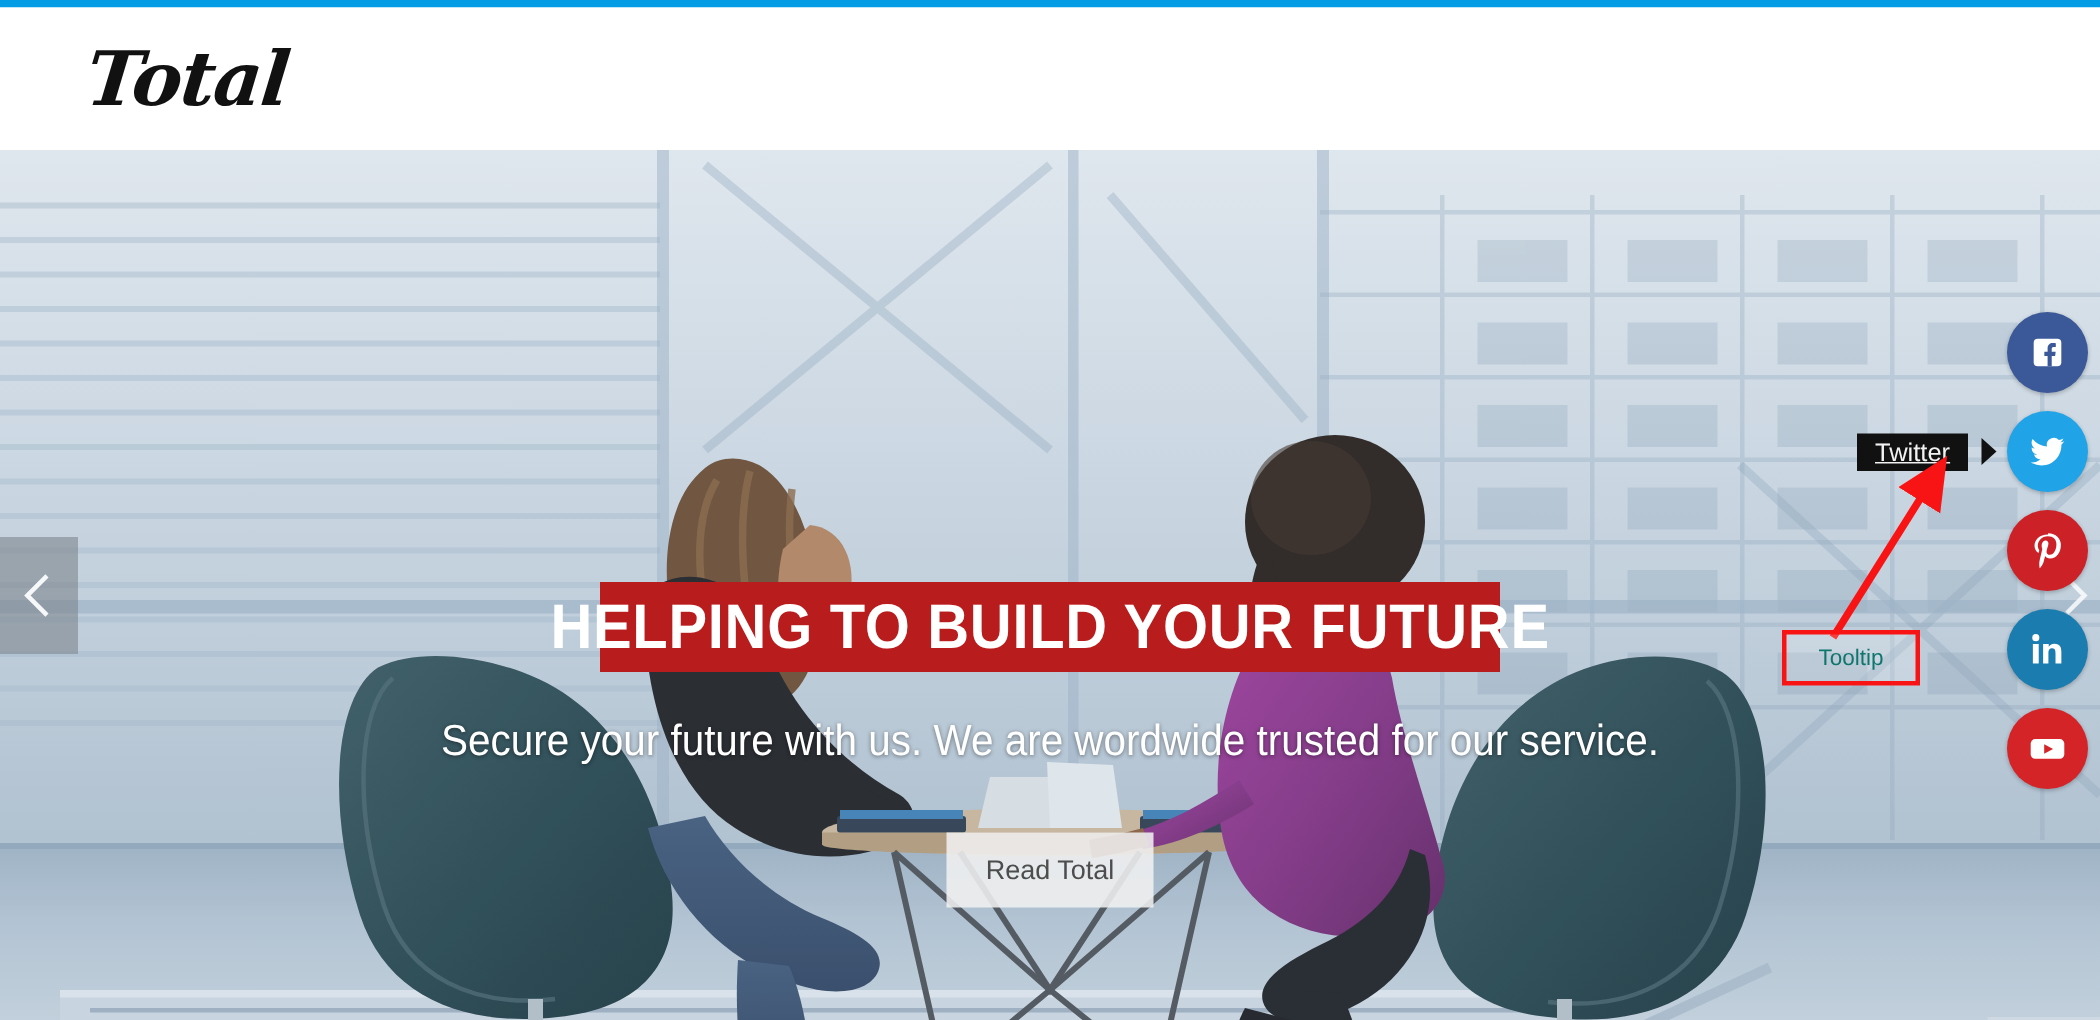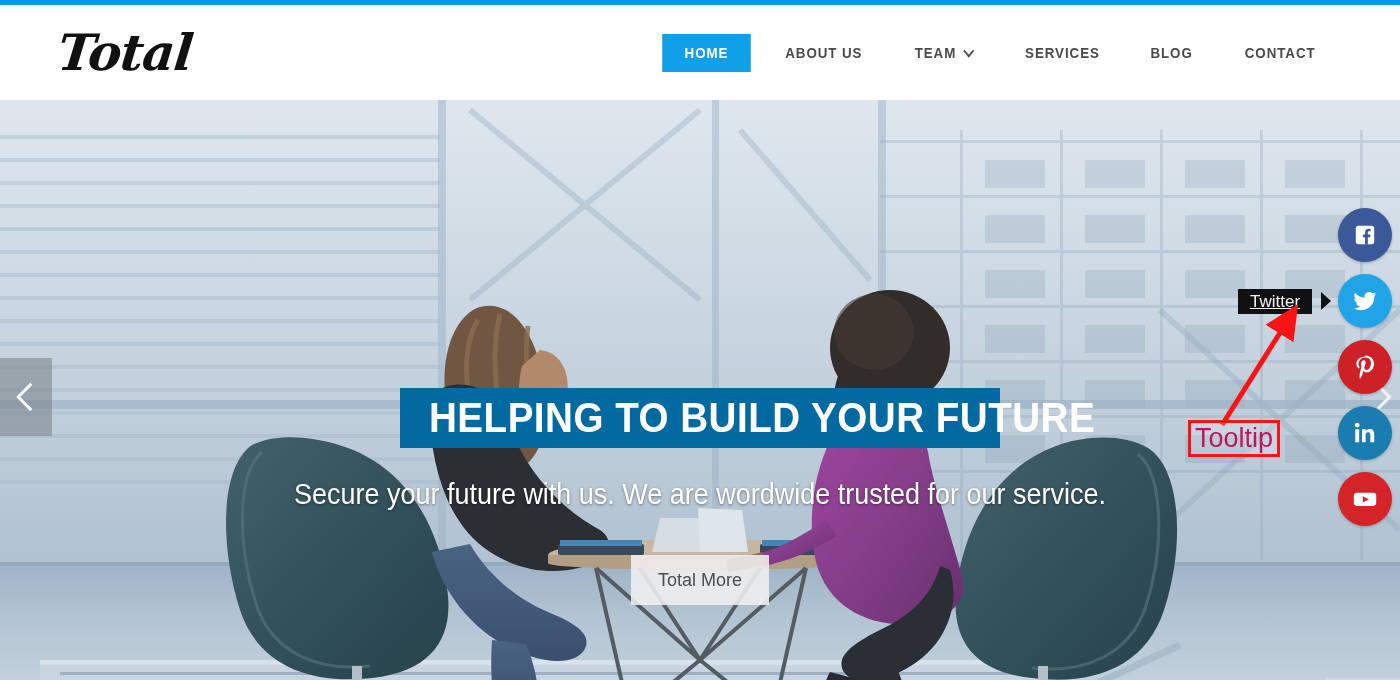--- a/index.html
+++ b/index.html
@@ -93,22 +93,22 @@
     width:18px; height:18px;
     border-right:3px solid rgba(255,255,255,0.80);
     border-top:3px solid rgba(255,255,255,0.80);
     transform:rotate(45deg);
   }
 
   
   .hero-banner {
     position:absolute; left:400px; top:288px;
     width:600px; height:60px;
-    background:#0369a1;
-    display:flex; align-items:center; 
+    background:#b91c1c;
+    display:flex; align-items:center; justify-content:center;
   }
   .hero-title {
     font-family:"Liberation Sans Narrow","Liberation Sans", sans-serif;
     font-size:42px; font-weight:bold; color:#ffffff;
     letter-spacing:0.5px; white-space:nowrap;
     transform:scaleX(0.92);
   }
   .hero-sub {
     position:absolute; left:0; top:378px; width:1400px;
     text-align:center;
@@ -164,55 +164,34 @@
   
   .annot-box {
     position:absolute; left:1188px; top:420px;
     width:92px; height:37px;
     border:3px solid #f81414;
     background:rgba(255,255,255,0.18);
     display:flex; align-items:center; justify-content:center;
     z-index:7;
   }
   .annot-label {
-    font-size:27px; color:#be185d; white-space:nowrap;
+    font-size:15px; color:#0f766e; white-space:nowrap;
   }
   .annot-arrow { position:absolute; left:0; top:0; width:1400px; height:680px; pointer-events:none; z-index:7; }
 </style>
 </head>
 <body>
 
 <div id="page">
 
   <div class="top-bar"></div>
 
   <div class="header">
     <div class="logo">Total</div>
 
-    <div class="nav">
-      <div class="nav-item active">
-        <span>HOME</span>
-      </div>
-      <div class="nav-item">
-        <span>ABOUT US</span>
-      </div>
-      <div class="nav-item">
-        <span>TEAM</span>
-        <span class="chev-down"></span>
-      </div>
-      <div class="nav-item">
-        <span>SERVICES</span>
-      </div>
-      <div class="nav-item">
-        <span>BLOG</span>
-      </div>
-      <div class="nav-item">
-        <span>CONTACT</span>
-      </div>
-    </div>
   </div>
 
   <div class="hero">
 
     <svg viewBox="0 0 1400 580" preserveAspectRatio="none">
       <defs>
         <linearGradient id="winGrad" x1="0" y1="0" x2="0" y2="1">
           <stop offset="0%" stop-color="#e9eef3"></stop>
           <stop offset="55%" stop-color="#ccd8e2"></stop>
           <stop offset="100%" stop-color="#b3c3d1"></stop>
@@ -420,21 +399,21 @@
       <span class="gl"></span>
     </div>
     <div class="carousel-next">
       <span class="gl"></span>
     </div>
 
     <div class="hero-banner">
       <div class="hero-title">HELPING TO BUILD YOUR FUTURE</div>
     </div>
     <div class="hero-sub">Secure your future with us. We are wordwide trusted for our service.</div>
-    <div class="hero-cta">Total More</div>
+    <div class="hero-cta">Read Total</div>
   </div>
 
   <div class="social-rail">
 
     <div class="social-btn" style="background:#3b5998">
       <svg width="26" height="26" viewBox="0 0 24 24">
         <rect x="3.5" y="3.5" width="17" height="17" rx="2.5" fill="#ffffff"></rect>
         <path d="M14.6 20.5v-6.4h2.1l.33-2.6h-2.43V9.9c0-.75.2-1.26 1.28-1.26h1.24V6.3c-.6-.08-1.23-.12-1.86-.12-1.9 0-3.2 1.17-3.2 3.32v1.99h-2v2.6h2v6.41z" fill="#3b5998"></path>
       </svg>
     </div>

